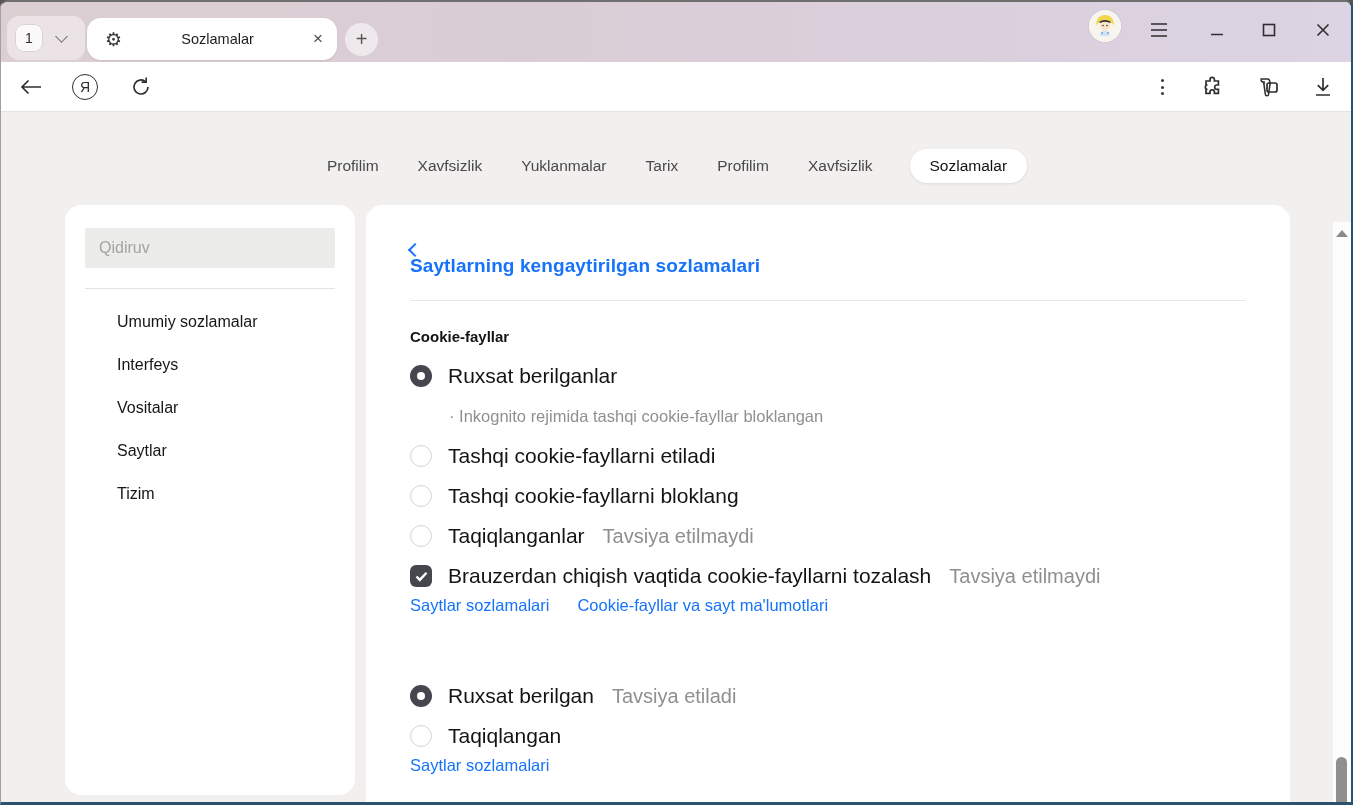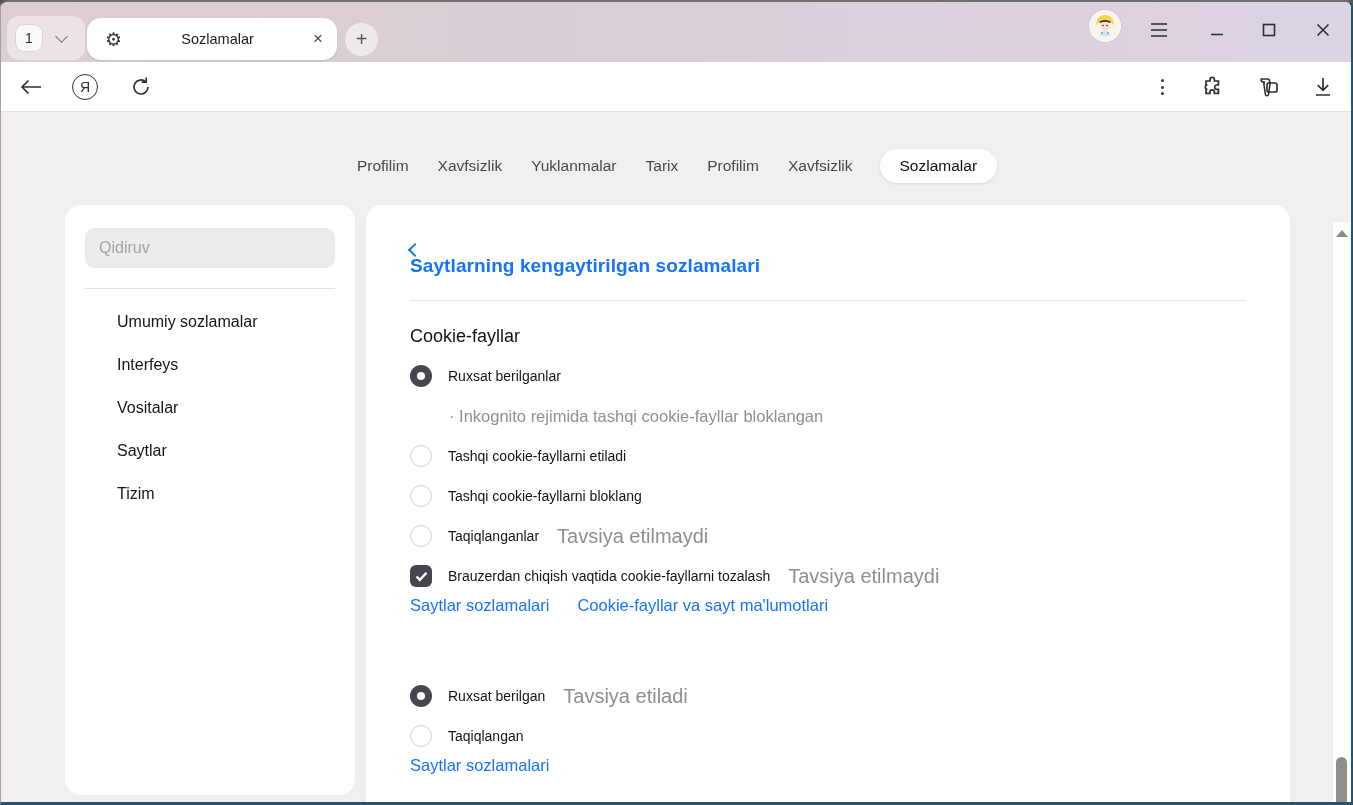--- a/index.html
+++ b/index.html
@@ -56,50 +56,50 @@
     background:#f3f2f0; display:flex; align-items:center; justify-content:center; }
   .bm-pill svg { stroke:#2f2f2f; stroke-width:1.7; fill:none; }
   .kebab { left:1147px; } .ic-ext { left:1198px; } .ic-coll { left:1252px; } .ic-dl { left:1308px; }
   .kebab-dots { display:flex; flex-direction:column; gap:3.5px; }
   .kebab-dots i { width:3px; height:3px; border-radius:50%; background:#3a3a3a; }
 
   
   .page { position:absolute; left:0; top:110px; width:100%; height:695px; background:#f1f0ee; }
 
   .nav-tabs { position:absolute; left:0; top:37px; width:100%; display:flex; justify-content:center;
-    align-items:flex-end; gap:25px; }
+    align-items:flex-end; gap:35px; }
   .nav-tab { font-size:15.5px; color:#49494c; padding:8px 2px; cursor:default; }
   .nav-tab.active { background:#fff; color:#121214; border-radius:19px; padding:8px 20px;
     box-shadow:0 1px 3px rgba(0,0,0,.09); }
 
   .sidebar-card { position:absolute; left:64px; top:93px; width:290px; height:590px; background:#fff;
     border-radius:16px; }
   .search-box { margin:23px 20px 0 20px; width:250px; height:40px; background:#ececea; border:none;
-    border-radius:9px; padding:0 14px; font-size:16px; color:#1a1a1a; font-family:"Liberation Sans",sans-serif; outline:none; }
+    border-radius:2px; padding:0 14px; font-size:16px; color:#1a1a1a; font-family:"Liberation Sans",sans-serif; outline:none; }
   .search-box::placeholder { color:#a3a3a1; }
   .side-divider { margin:20px 20px 0 20px; height:1px; background:#e3e2e0; }
   .side-list { margin-top:11px; }
   .side-item { height:43px; display:flex; align-items:center; padding-left:52px; font-size:16px; color:#161618; cursor:default; }
 
   .main-card { position:absolute; left:365px; top:93px; width:924px; height:602px; background:#fff;
     border-radius:16px 16px 0 0; padding:0 44px; }
   .back-row { display:flex; align-items:flex-start; margin-top:40px; cursor:default;flex-direction:column; }
   .chev-left { width:10px; height:10px; border-left:2.4px solid #1673fa; border-bottom:2.4px solid #1673fa;
     transform:rotate(45deg); margin-right:16px; flex:none; }
   .back-title { font-size:19px; font-weight:600; color:#1673fa; letter-spacing:.1px; }
   .rule { margin-top:23px; height:1px; background:#e8e7e5; width:836px; }
-  .sec-head { margin-top:15px; height:40px; display:flex; align-items:center; font-size:18px; font-weight:400; color:#141416; }
+  .sec-head { margin-top:15px; height:40px; display:flex; align-items:center; font-size:15px; font-weight:700; color:#141416; }
   .opt-row { height:40px; display:flex; align-items:center; }
   .radio { width:22px; height:22px; border-radius:50%; border:1.5px solid #d4d4d2; background:#fff; flex:none; }
   .radio.checked { border:none; background:#46464e; position:relative; }
   .radio.checked::after { content:""; position:absolute; left:7px; top:7px; width:8px; height:8px; border-radius:50%; background:#fff; }
   .checkbox { width:22px; height:22px; border-radius:6px; background:#46464e; flex:none;
     display:flex; align-items:center; justify-content:center; }
   .checkbox svg { stroke:#fff; stroke-width:2.4; fill:none; }
-  .opt-label { margin-left:16px; font-size:14px; color:#141416; }
+  .opt-label { margin-left:16px; font-size:21px; color:#141416; }
   .opt-hint { margin-left:18px; font-size:20px; color:#8f8f90; }
   .opt-note { height:40px; display:flex; align-items:center; padding-left:39px; font-size:16.5px; color:#909092; }
   .links-row { height:40px; display:flex; align-items:flex-start; gap:28px; }
   .blue-link { font-size:16.5px; color:#1673fa; cursor:default; }
   .sec-gap { height:40px; }
 
   
   .scrollbar { position:absolute; right:0; top:110px; width:18px; height:695px; background:#fdfdfd; }
   .sb-arrow { position:absolute; left:3px; width:0; height:0; border-left:6px solid transparent; border-right:6px solid transparent; }
   .sb-up { top:8px; border-bottom:7px solid #8b8b8b; }

